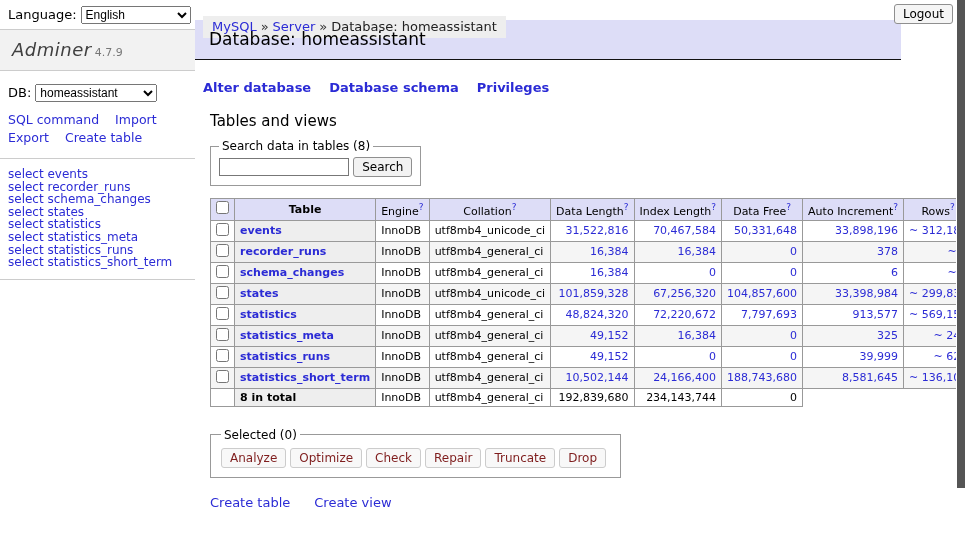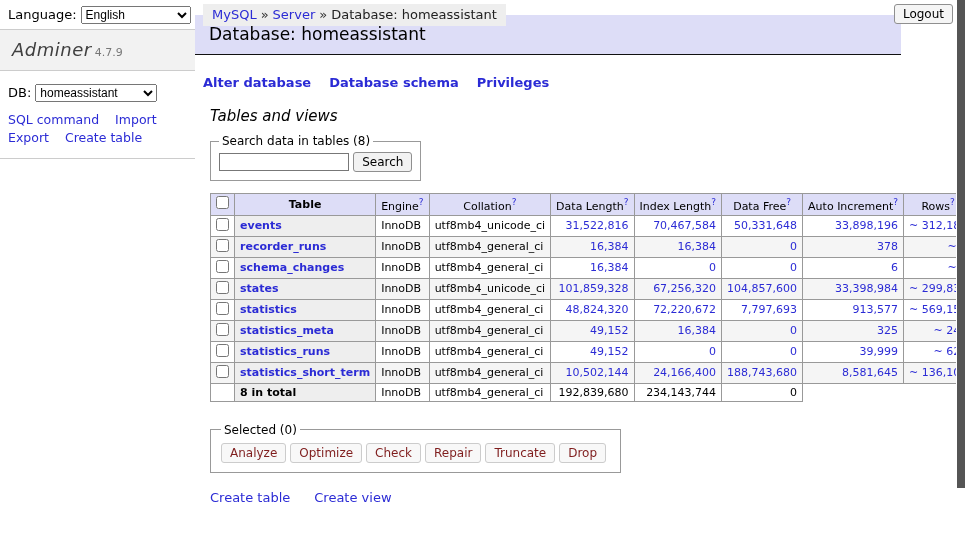--- a/index.html
+++ b/index.html
@@ -28,28 +28,28 @@
   
   .logout-btn { position: absolute; top: 4px; right: 13px; font-size: 12px; padding: 2px 8px;
     border: 1px solid #8f8f8f; border-radius: 3px; background: #f5f5f5; font-family: inherit; cursor: pointer; }
 
   
   .scroll-track { position: absolute; right: 0; top: 0; width: 10px; height: 100%; background: #fff; }
   .scroll-thumb { position: absolute; right: 1px; top: 0; width: 8px; height: 488px; background: #555; }
 
   
   .main { position: absolute; left: 195px; top: 0; width: 706px; }
-  .crumb-row { padding: 4px 0 3px 8px; height: 14px; }
+  .crumb-row { padding: 16px 0 3px 8px; height: 14px; }
   .breadcrumb { display: inline-block; background: #eee; padding: 3px 9px 4px; font-size: 13px; color: #222; }
   .breadcrumb .sep { color: #333; margin: 0 4px; }
   h2.page-title { background: #ddddf7; border-bottom: 1px solid #111; font-weight: normal;
     font-size: 17px; padding: 9px 14px 10px; margin: 1px 0 0; }
   .nav-links { margin: 20px 0 0 8px; font-weight: bold; }
   .nav-links a { margin-right: 18px; }
-  h3.sec { font-size: 15px; font-weight: normal; margin: 17px 0 0 15px; font-style: italic; }
+  h3.sec { font-size: 15px; font-weight: normal; margin: 17px 0 0 15px; }
 
   fieldset { border: 1px solid #999; margin: 9px 0 0 15px; padding: 4px 8px 8px; width: max-content; }
   legend { font-size: 12px; padding: 0 3px; }
   .search-fs input[type=text] { width: 130px; height: 18px; font-size: 12px; border: 1px solid #777; padding: 1px 3px; }
   button, input[type=button] { font-family: inherit; }
   .btn { font-size: 12px; padding: 2px 8px; border: 1px solid #8f8f8f; border-radius: 3px; background: #f2f2f2; cursor: pointer; }
   .btn[disabled] { color: #7f1d1d; border-color: #ccc; background: #f8f8f8; cursor: default; }
 
   
   table.dbtable { border-collapse: collapse; margin: 12px 0 0 15px; font-size: 11px; }
@@ -99,20 +99,30 @@
       <span>DB:</span><select><option>homeassistant</option></select>
     </div>
     <div class="side-actions">
       <div class="row">
         <a>SQL command</a><a>Import</a>
       </div>
       <div class="row">
         <a>Export</a><a>Create table</a>
       </div>
     </div>
+    <div class="table-links">
+        <a>select events</a>
+        <a>select recorder_runs</a>
+        <a>select schema_changes</a>
+        <a>select states</a>
+        <a>select statistics</a>
+        <a>select statistics_meta</a>
+        <a>select statistics_runs</a>
+        <a>select statistics_short_term</a>
+      </div>
   </div>
 
   <div class="main">
     <div class="crumb-row">
       <span class="breadcrumb"><a>MySQL</a><span class="sep">»</span><a>Server</a><span class="sep">»</span><span>Database: homeassistant</span></span>
     </div>
 
     <h2 class="page-title">Database: homeassistant</h2>
 
     <div class="nav-links">

